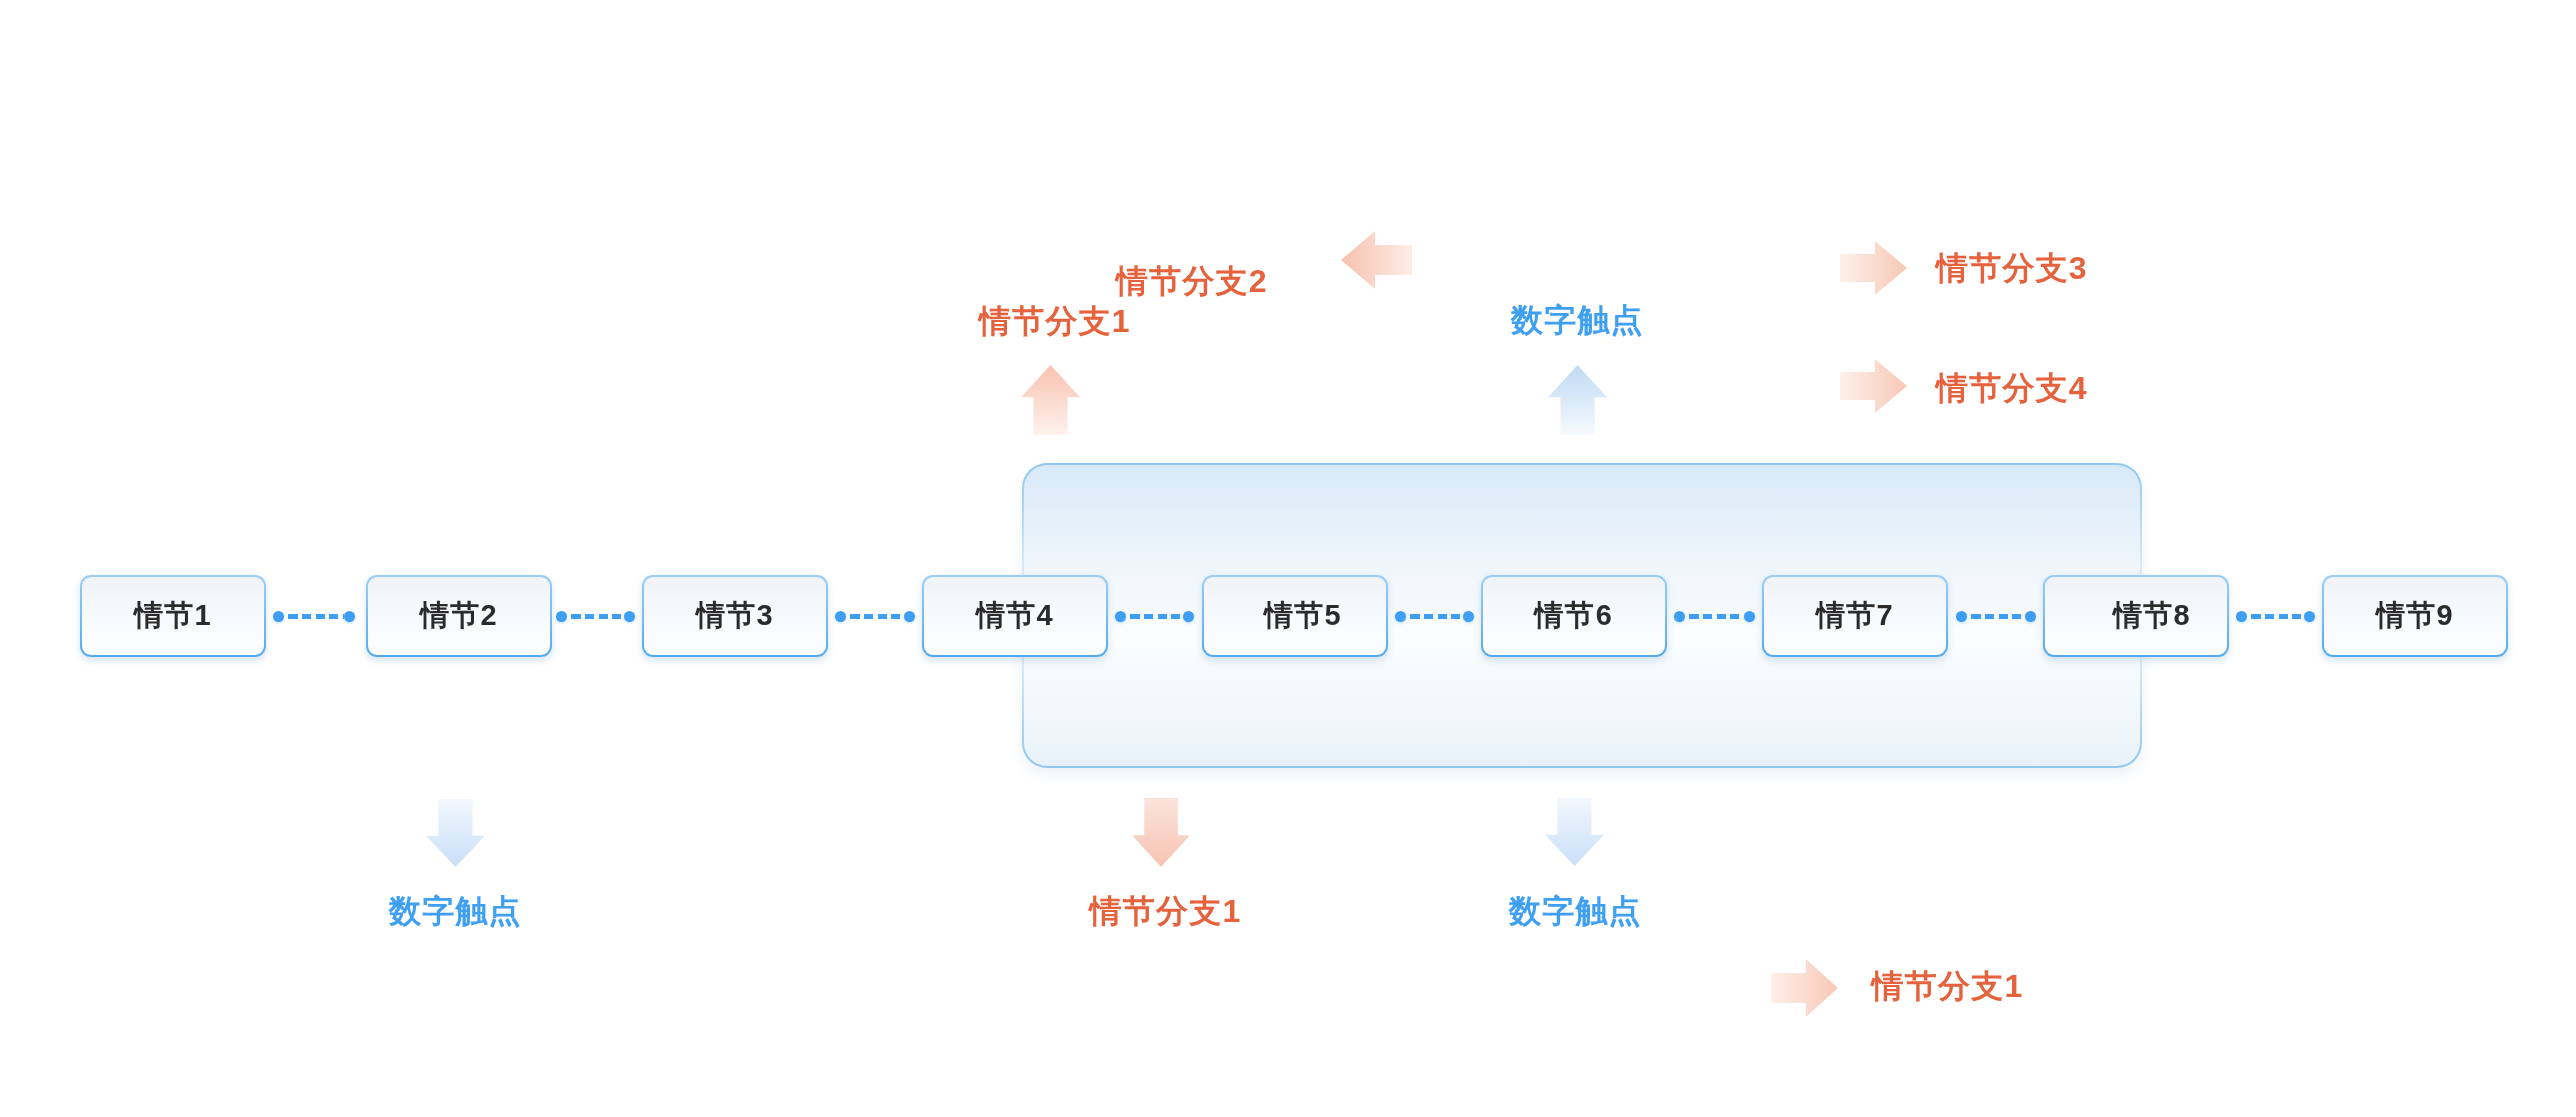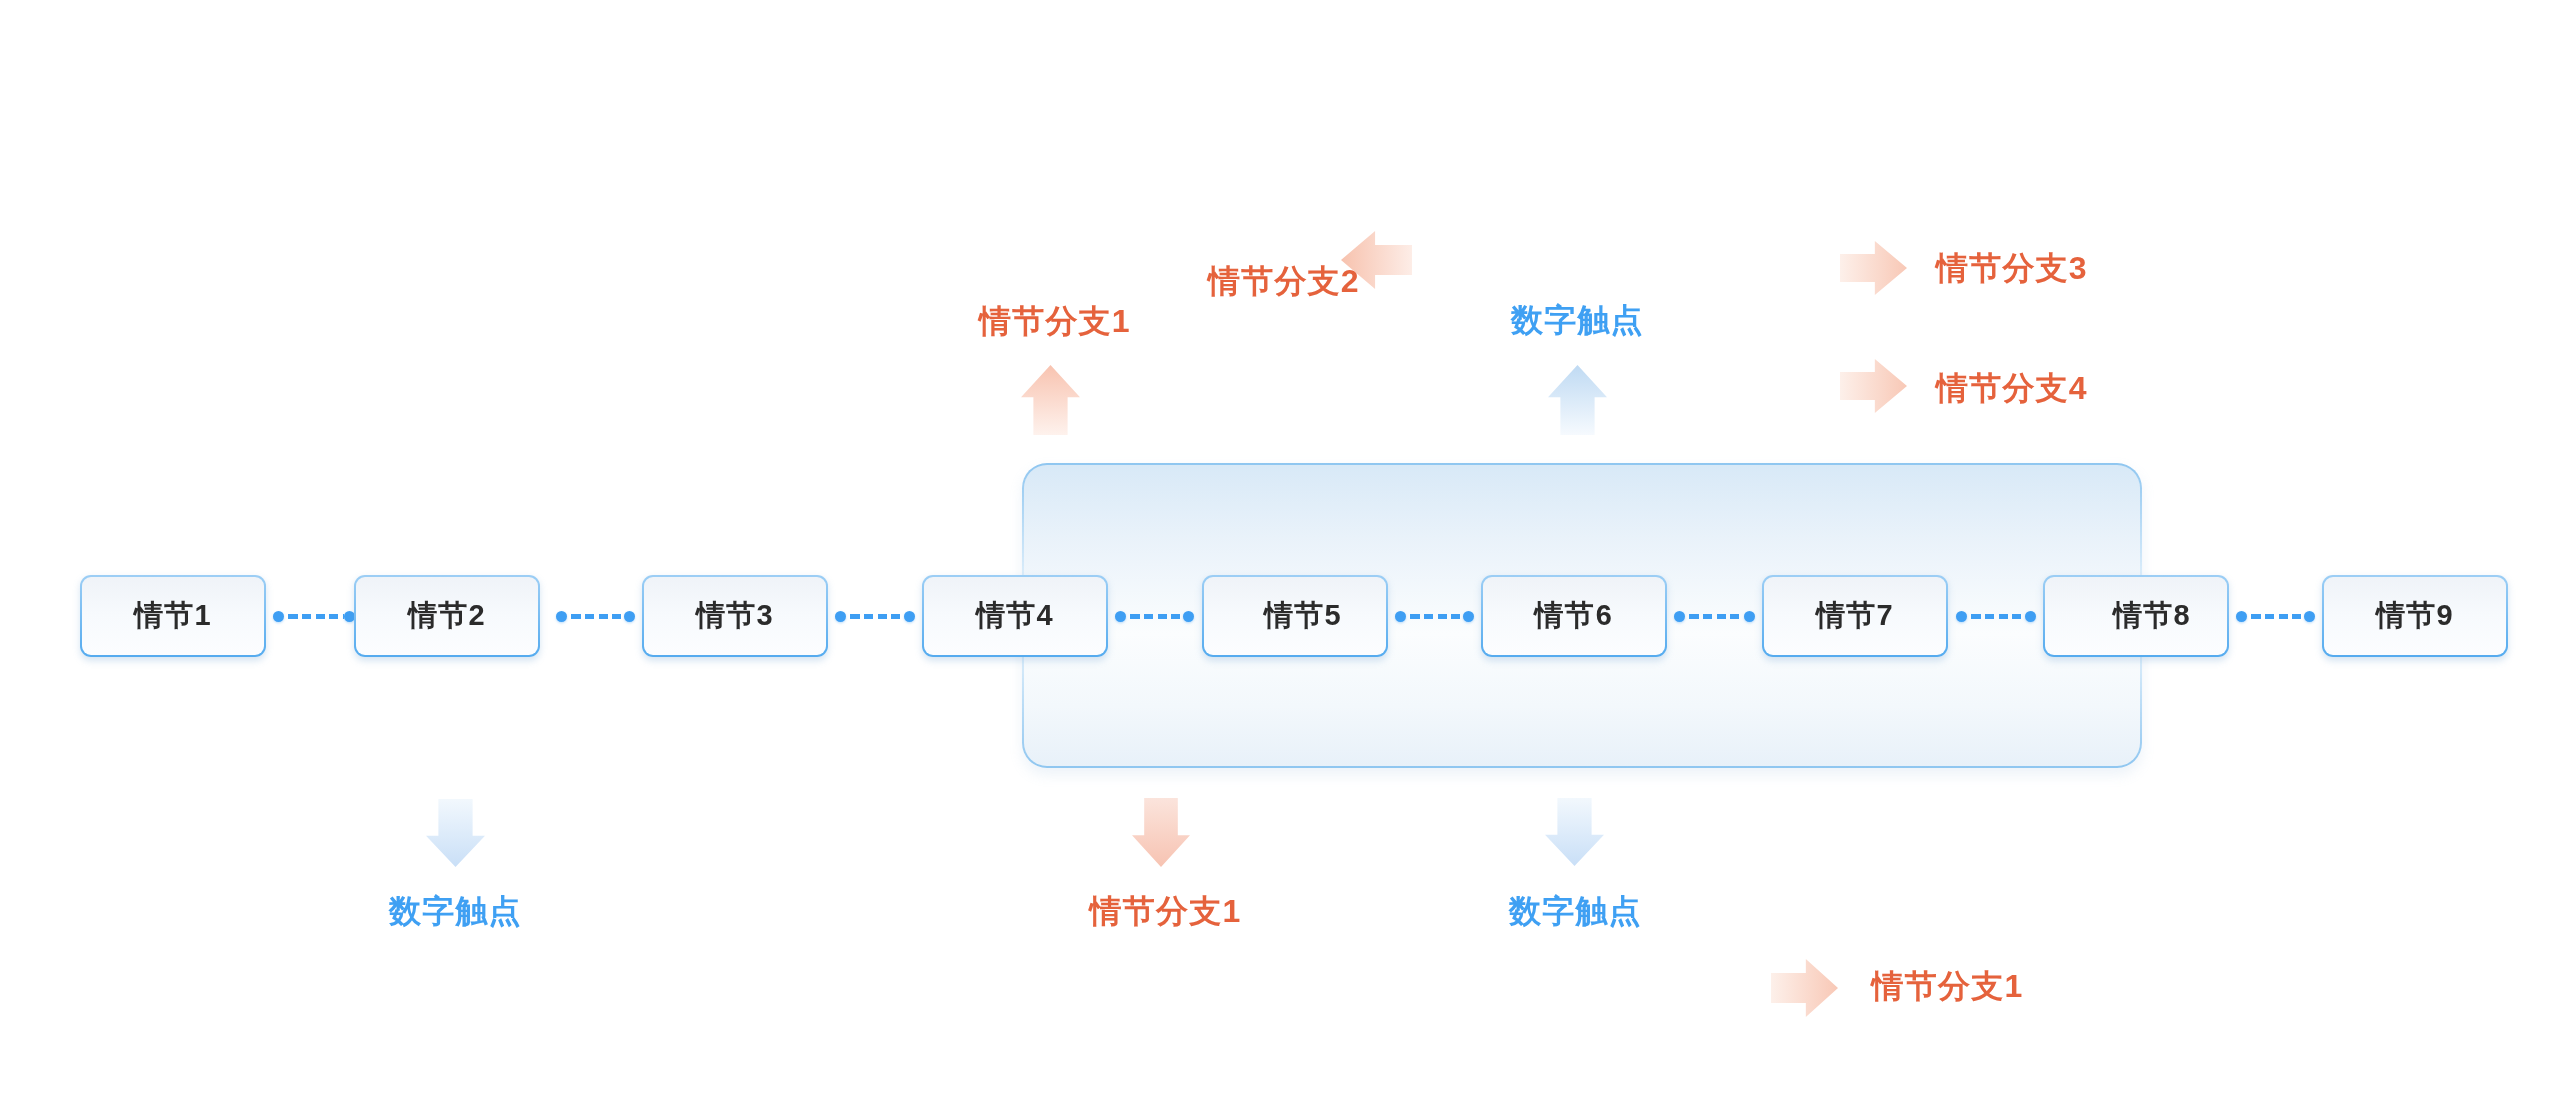--- a/index.html
+++ b/index.html
@@ -86,37 +86,37 @@
   .arrow.left.peach  { background: linear-gradient(270deg, #FDEDE7 0%, #F7C2AE 100%); }
   .arrow.right.peach { background: linear-gradient(90deg,  #FDF0EA 0%, #F8C8B6 100%); }
 </style>
 </head>
 <body>
 
 <div class="canvas">
 
   <div class="highlight-container"></div>
 
-  <div class="lbl orange" style="left:1208px; top:244px; width:148px;margin-top:21px;">情节分支2</div>
+  <div class="lbl orange" style="left:1116px; top:244px; width:148px;margin-top:21px;">情节分支2</div>
   <div class="arrow left peach" style="left:1341px; top:231px; width:71px; height:58px;"></div>
 
   <div class="lbl orange" style="left:979px; top:305px; width:148px;">情节分支1</div>
   <div class="arrow up peach" style="left:1021px; top:365px; width:59px; height:70px;"></div>
 
   <div class="lbl blue" style="left:1511px; top:304px; width:131px;">数字触点</div>
   <div class="arrow up blue" style="left:1548px; top:365px; width:59px; height:70px;"></div>
 
   <div class="arrow right peach" style="left:1840px; top:241px; width:67px; height:54px;"></div>
   <div class="lbl orange" style="left:1936px; top:252px; width:148px;">情节分支3</div>
 
   <div class="arrow right peach" style="left:1840px; top:359px; width:67px; height:54px;"></div>
   <div class="lbl orange" style="left:1936px; top:372px; width:148px;">情节分支4</div>
 
   <div class="node" style="left:80px;">情节1</div>
-  <div class="node" style="left:354px;">情节2</div>
+  <div class="node" style="left:366px;">情节2</div>
   <div class="node" style="left:642px;">情节3</div>
   <div class="node" style="left:922px;">情节4</div>
   <div class="node" style="left:1202px;padding-left:16px;">情节5</div>
   <div class="node" style="left:1481px;font-family:Liberation Mono, monospace;">情节6</div>
   <div class="node" style="left:1762px;">情节7</div>
   <div class="node" style="left:2043px;padding-left:32px;">情节8</div>
   <div class="node" style="left:2322px;">情节9</div>
 
   <div class="connector" style="left:273px;  width:82px;">
     <span class="dot"></span>

